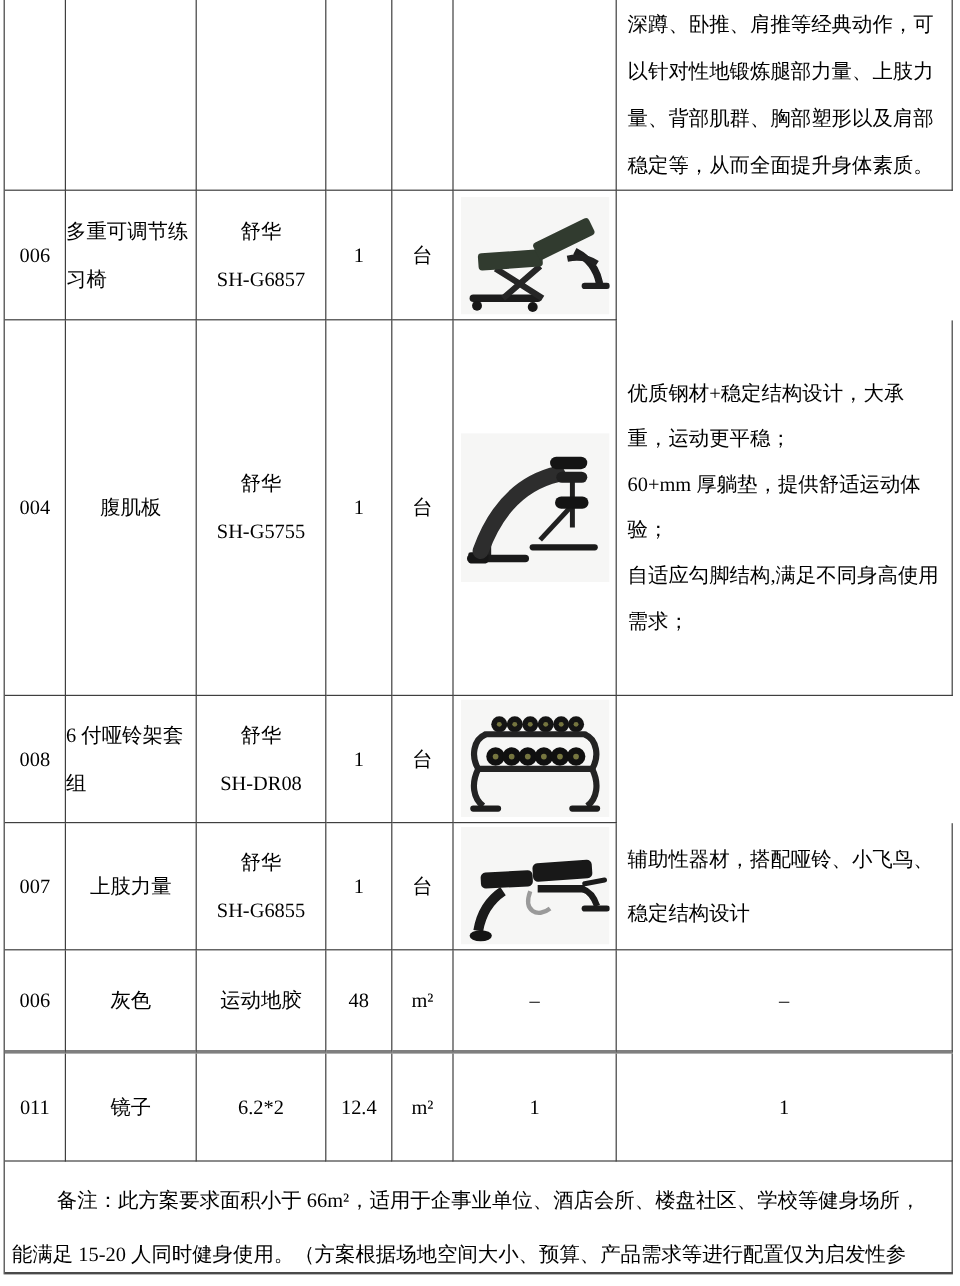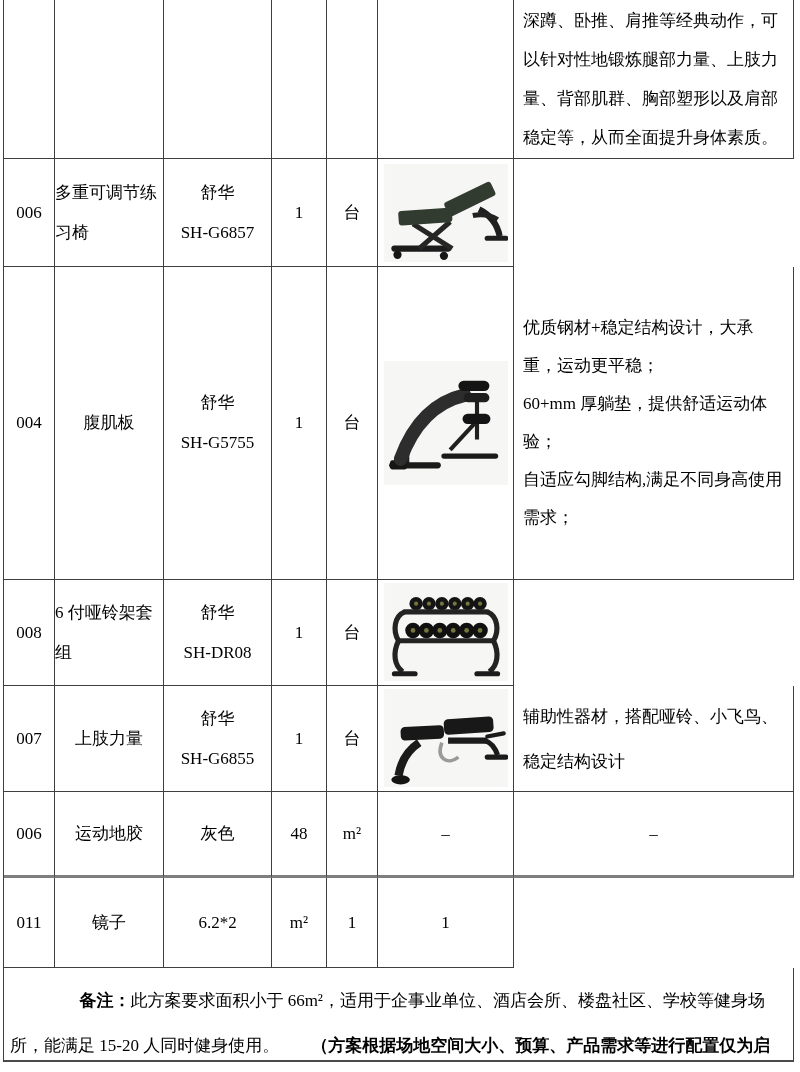--- a/index.html
+++ b/index.html
@@ -21,21 +21,21 @@
   .lh39 p{line-height:39px;}
   .lh38 p{line-height:38px;}
   .lh45 p{line-height:45px;}
   .thickbottom .cell{border-bottom:3px solid #7f7f7f;}
   .note-cell{
     grid-column:1 / -1;border-right:1px solid #3f3f3f;border-bottom:2px solid #4a4a4a;
     box-sizing:border-box;padding:10px 14px 0 6px;font-size:17px;line-height:45px;
     text-align:left;overflow:hidden;
   }
   .note-cell p{margin:0;text-indent:2.2em;}
-  .b{font-weight:bold;margin-left:32px;}
+  .b{font-weight:normal;}
   .imgbox{width:128px;height:96%;display:flex;align-items:center;justify-content:center;}
   .imgbox svg{display:block;}
 </style>
 </head>
 <body>
 
 <div class="table">
 
   <div class="trow h-cont">
     <div class="cell"></div>
@@ -197,32 +197,33 @@
         </svg>
       </div>
     </div>
     <div class="cell desc lh45">
       <p>辅助性器材，搭配哑铃、小飞鸟、稳定结构设计</p>
     </div>
   </div>
 
   <div class="trow h010 thickbottom">
     <div class="cell">006</div>
+    <div class="cell">灰色</div>
     <div class="cell">运动地胶</div>
-    <div class="cell">灰色</div>
     <div class="cell">48</div>
     <div class="cell">m²</div>
     <div class="cell">–</div>
     <div class="cell">–</div>
   </div>
 
   <div class="trow h011">
     <div class="cell">011</div>
     <div class="cell">镜子</div>
     <div class="cell">6.2*2</div>
+    <div class="cell">12.4</div>
     <div class="cell">m²</div>
     <div class="cell">1</div>
     <div class="cell">1</div>
   </div>
 
   <div class="trow hnote">
     <div class="note-cell">
       <p><span class="b">备注：</span><span>此方案要求面积小于 66m²，适用于企事业单位、酒店会所、楼盘社区、学校等健身场所，能满足 15-20 人同时健身使用。</span><span class="b">（方案根据场地空间大小、预算、产品需求等进行配置仅为启发性参考）</span></p>
     </div>
   </div>

